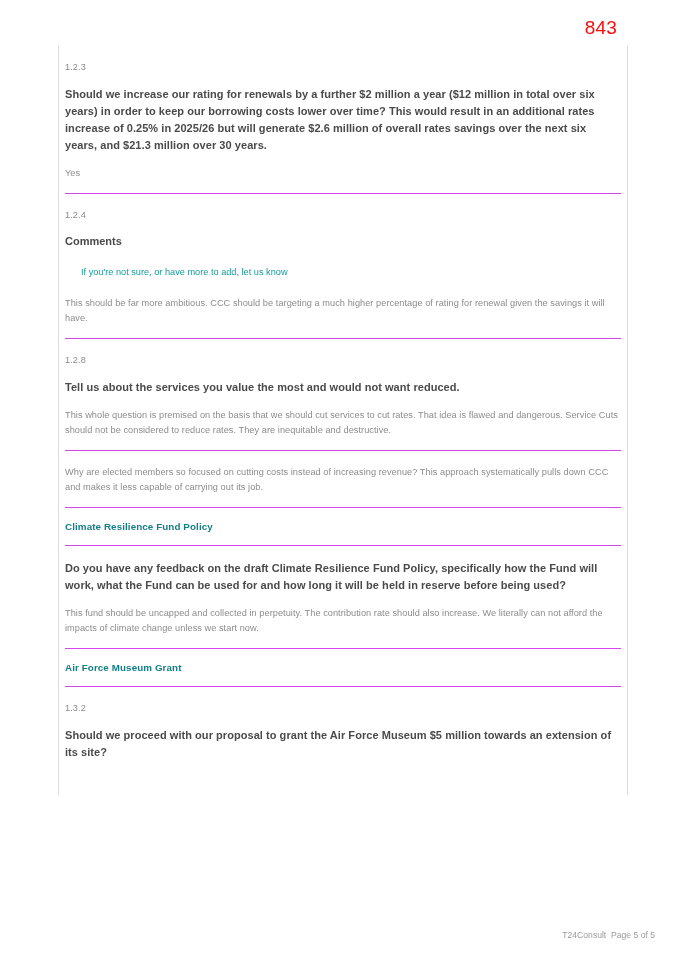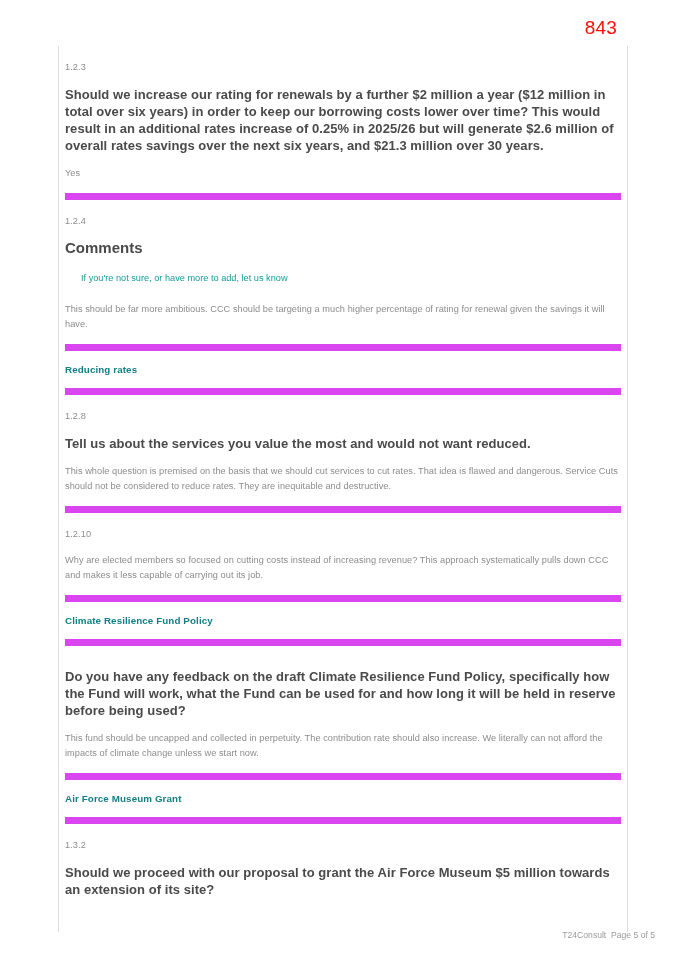--- a/index.html
+++ b/index.html
@@ -41,50 +41,50 @@
     width: 570px;
     border-left: 1px solid #dcdcdc;
     border-right: 1px solid #dcdcdc;
     box-sizing: border-box;
     padding: 0;
   }
 
   .block {
     padding: 14px 0 12px 0;
     margin: 0 6px 0 6px;
-    border-bottom: 7px solid #d946ef;
+    border-bottom: 1px solid #d946ef;
   }
   .block.last {
     border-bottom: none;
     padding-bottom: 22px;
   }
   .block.section-head {
     padding: 11px 0 11px 0;
   }
 
   .qnum {
     color: #8c8c8c;
     font-size: 9.2px;
     line-height: 14px;
     margin: 0 0 12px 0;
     letter-spacing: 0.1px;
   }
 
   .qtext {
     color: #4a4a4a;
-    font-size: 13px;
+    font-size: 11px;
     font-weight: bold;
     line-height: 17px;
-    margin: 8px 0 12px 0;
+    margin: 0 0 12px 0;
     letter-spacing: 0.05px;
   }
 
   .sublabel {
     color: #4a4a4a;
-    font-size: 15px;
+    font-size: 11px;
     font-weight: bold;
     line-height: 15px;
     margin: 0 0 10px 0;
   }
 
   .hint {
     color: #169b9b;
     font-size: 9.2px;
     line-height: 15px;
     margin: 16px;
@@ -135,33 +135,29 @@
       <div class="answer">Yes</div>
     </div>
 
     <div class="block">
       <div class="qnum">1.2.4</div>
       <div class="sublabel">Comments</div>
       <div class="hint">If you're not sure, or have more to add, let us know</div>
       <div class="answer spaced">This should be far more ambitious. CCC should be targeting a much higher percentage of rating for renewal given the savings it will have.</div>
     </div>
 
-    <div class="block section-head">
-      <div class="section-title">Reducing rates</div>
-    </div>
 
     <div class="block">
       <div class="qnum">1.2.8</div>
       <div class="qtext">Tell us about the services you value the most and would not want reduced.</div>
       <div class="answer">This whole question is premised on the basis that we should cut services to cut rates. That idea is flawed and dangerous. Service Cuts should not be considered to reduce rates. They are inequitable and destructive.</div>
     </div>
 
 
     <div class="block">
-      <div class="qnum">1.2.10</div>
       <div class="answer">Why are elected members so focused on cutting costs instead of increasing revenue? This approach systematically pulls down CCC and makes it less capable of carrying out its job.</div>
     </div>
 
     <div class="block section-head">
       <div class="section-title">Climate Resilience Fund Policy</div>
     </div>
 
     <div class="block">
       <div class="qtext">Do you have any feedback on the draft Climate Resilience Fund Policy, specifically how the Fund will work, what the Fund can be used for and how long it will be held in reserve before being used?</div>
       <div class="answer">This fund should be uncapped and collected in perpetuity. The contribution rate should also increase. We literally can not afford the impacts of climate change unless we start now.</div>

